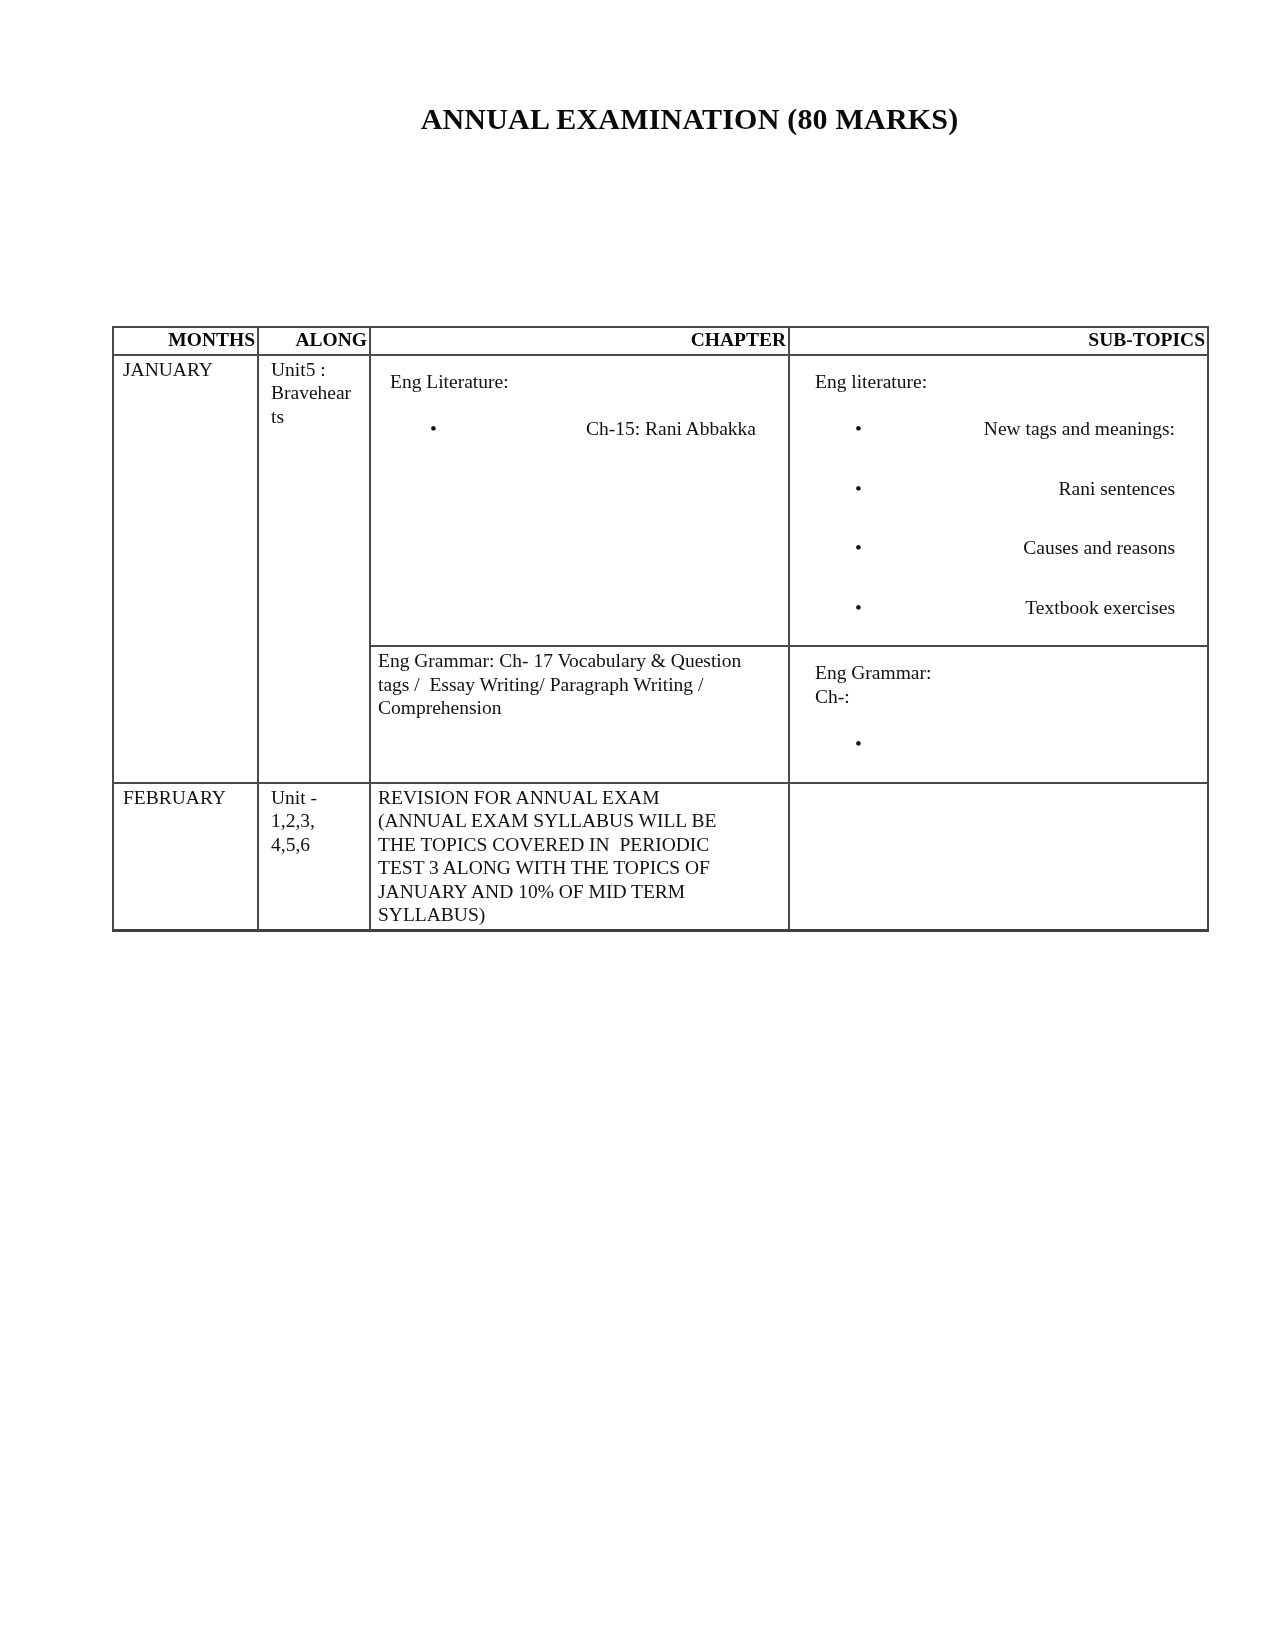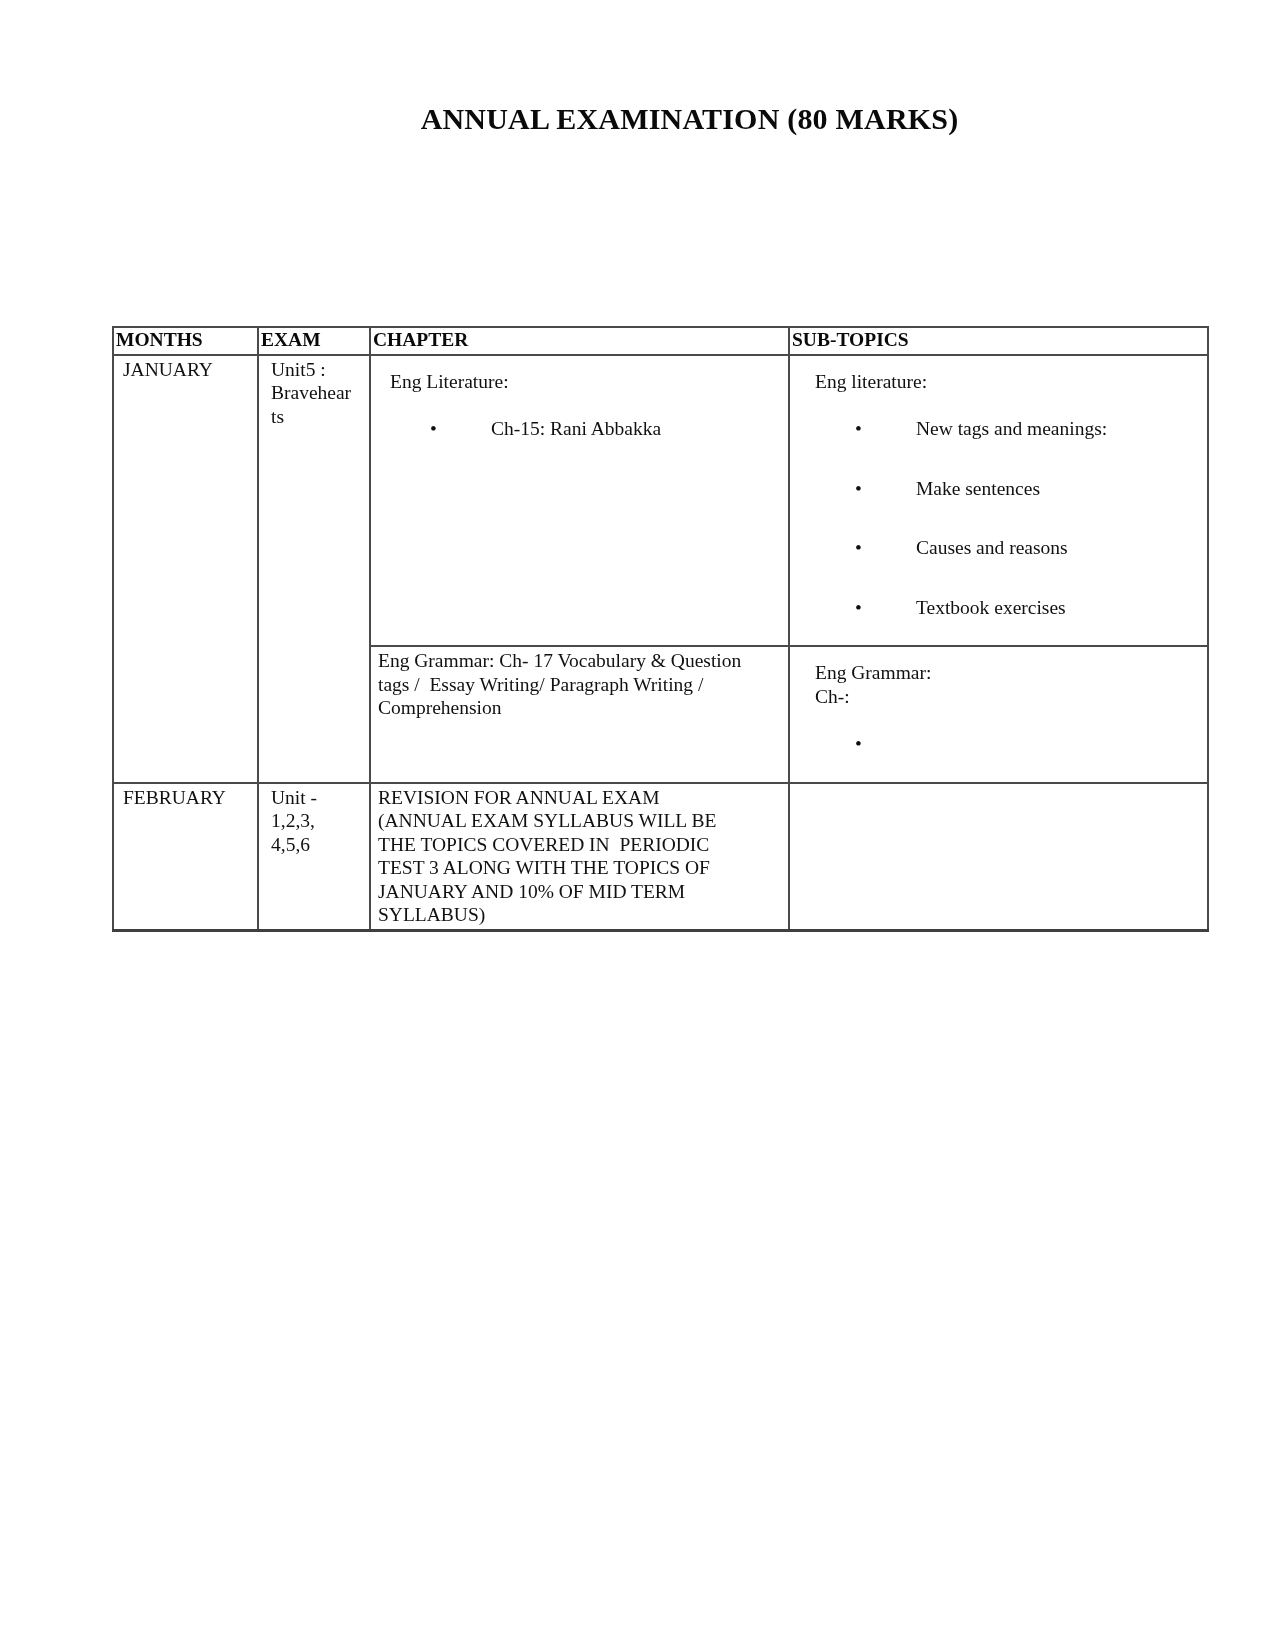--- a/index.html
+++ b/index.html
@@ -35,59 +35,59 @@
   }
   table.syllabus td, table.syllabus th {
     border: 2px solid #4a4a4a;
     vertical-align: top;
     overflow: hidden;
   }
   table.syllabus { border: 2px solid #3f3f3f; border-bottom-width: 3px; }
   th.hdr-cell {
     font-size: 19.5px;
     font-weight: bold;
-    text-align: left;
+    text-align: right;
     vertical-align: middle;
-    padding: 0 17px 2px 2px;
+    padding: 0 2px 2px 2px;
     color: #0a0a0a;
   }
   td.month-cell   { padding: 2px 2px 2px 9px; }
   td.unit-cell    { padding: 2px 6px 6px 12px; }
   td.chapter-cell { padding: 2px 8px 2px 7px; }
   td.subtopics-cell { padding: 2px 8px 2px 13px; }
   .pre { white-space: pre-wrap; }
   .li { display: flex; align-items: flex-start; }
   .li .dot {
     flex: 0 0 37px;
     margin-left: 40px;
     text-align: left;
   }
   .li .dot::before { content: "\2022"; }
-  .li .li-text { flex: 1 1 auto; }
+  .li .li-text { flex: 1 1 auto; text-align: right; }
   tr.r-header   { height: 25px; }
   tr.r-jan-lit  { height: 176px; }
   tr.r-jan-gram { height: 133px; }
   tr.r-feb      { height: 145px; }
 </style>
 </head>
 <body>
 
 <div class="page-title">ANNUAL EXAMINATION (80 MARKS)</div>
 
 <table class="syllabus">
   <colgroup>
     <col style="width:145px">
     <col style="width:112px">
     <col style="width:419px">
     <col style="width:419px">
   </colgroup>
   <tbody>
     <tr class="r-header">
       <th class="hdr-cell">MONTHS</th>
-      <th class="hdr-cell">EXAM</th>
+      <th class="hdr-cell">ALONG</th>
       <th class="hdr-cell">CHAPTER</th>
       <th class="hdr-cell">SUB-TOPICS</th>
     </tr>
 
     <tr class="r-jan-lit">
       <td class="month-cell" rowspan="2">JANUARY</td>
       <td class="unit-cell pre" rowspan="2">Unit5 :
 Bravehear
 ts</td>
       <td class="chapter-cell">
@@ -98,21 +98,21 @@
         </div>
       </td>
       <td class="subtopics-cell">
         <div>Eng literature:</div>
         <div class="li">
           <span class="dot"></span>
           <span class="li-text">New tags and meanings:</span>
         </div>
         <div class="li">
           <span class="dot"></span>
-          <span class="li-text">Make sentences</span>
+          <span class="li-text">Rani sentences</span>
         </div>
         <div class="li">
           <span class="dot"></span>
           <span class="li-text">Causes and reasons</span>
         </div>
         <div class="li">
           <span class="dot"></span>
           <span class="li-text">Textbook exercises</span>
         </div>
       </td>

